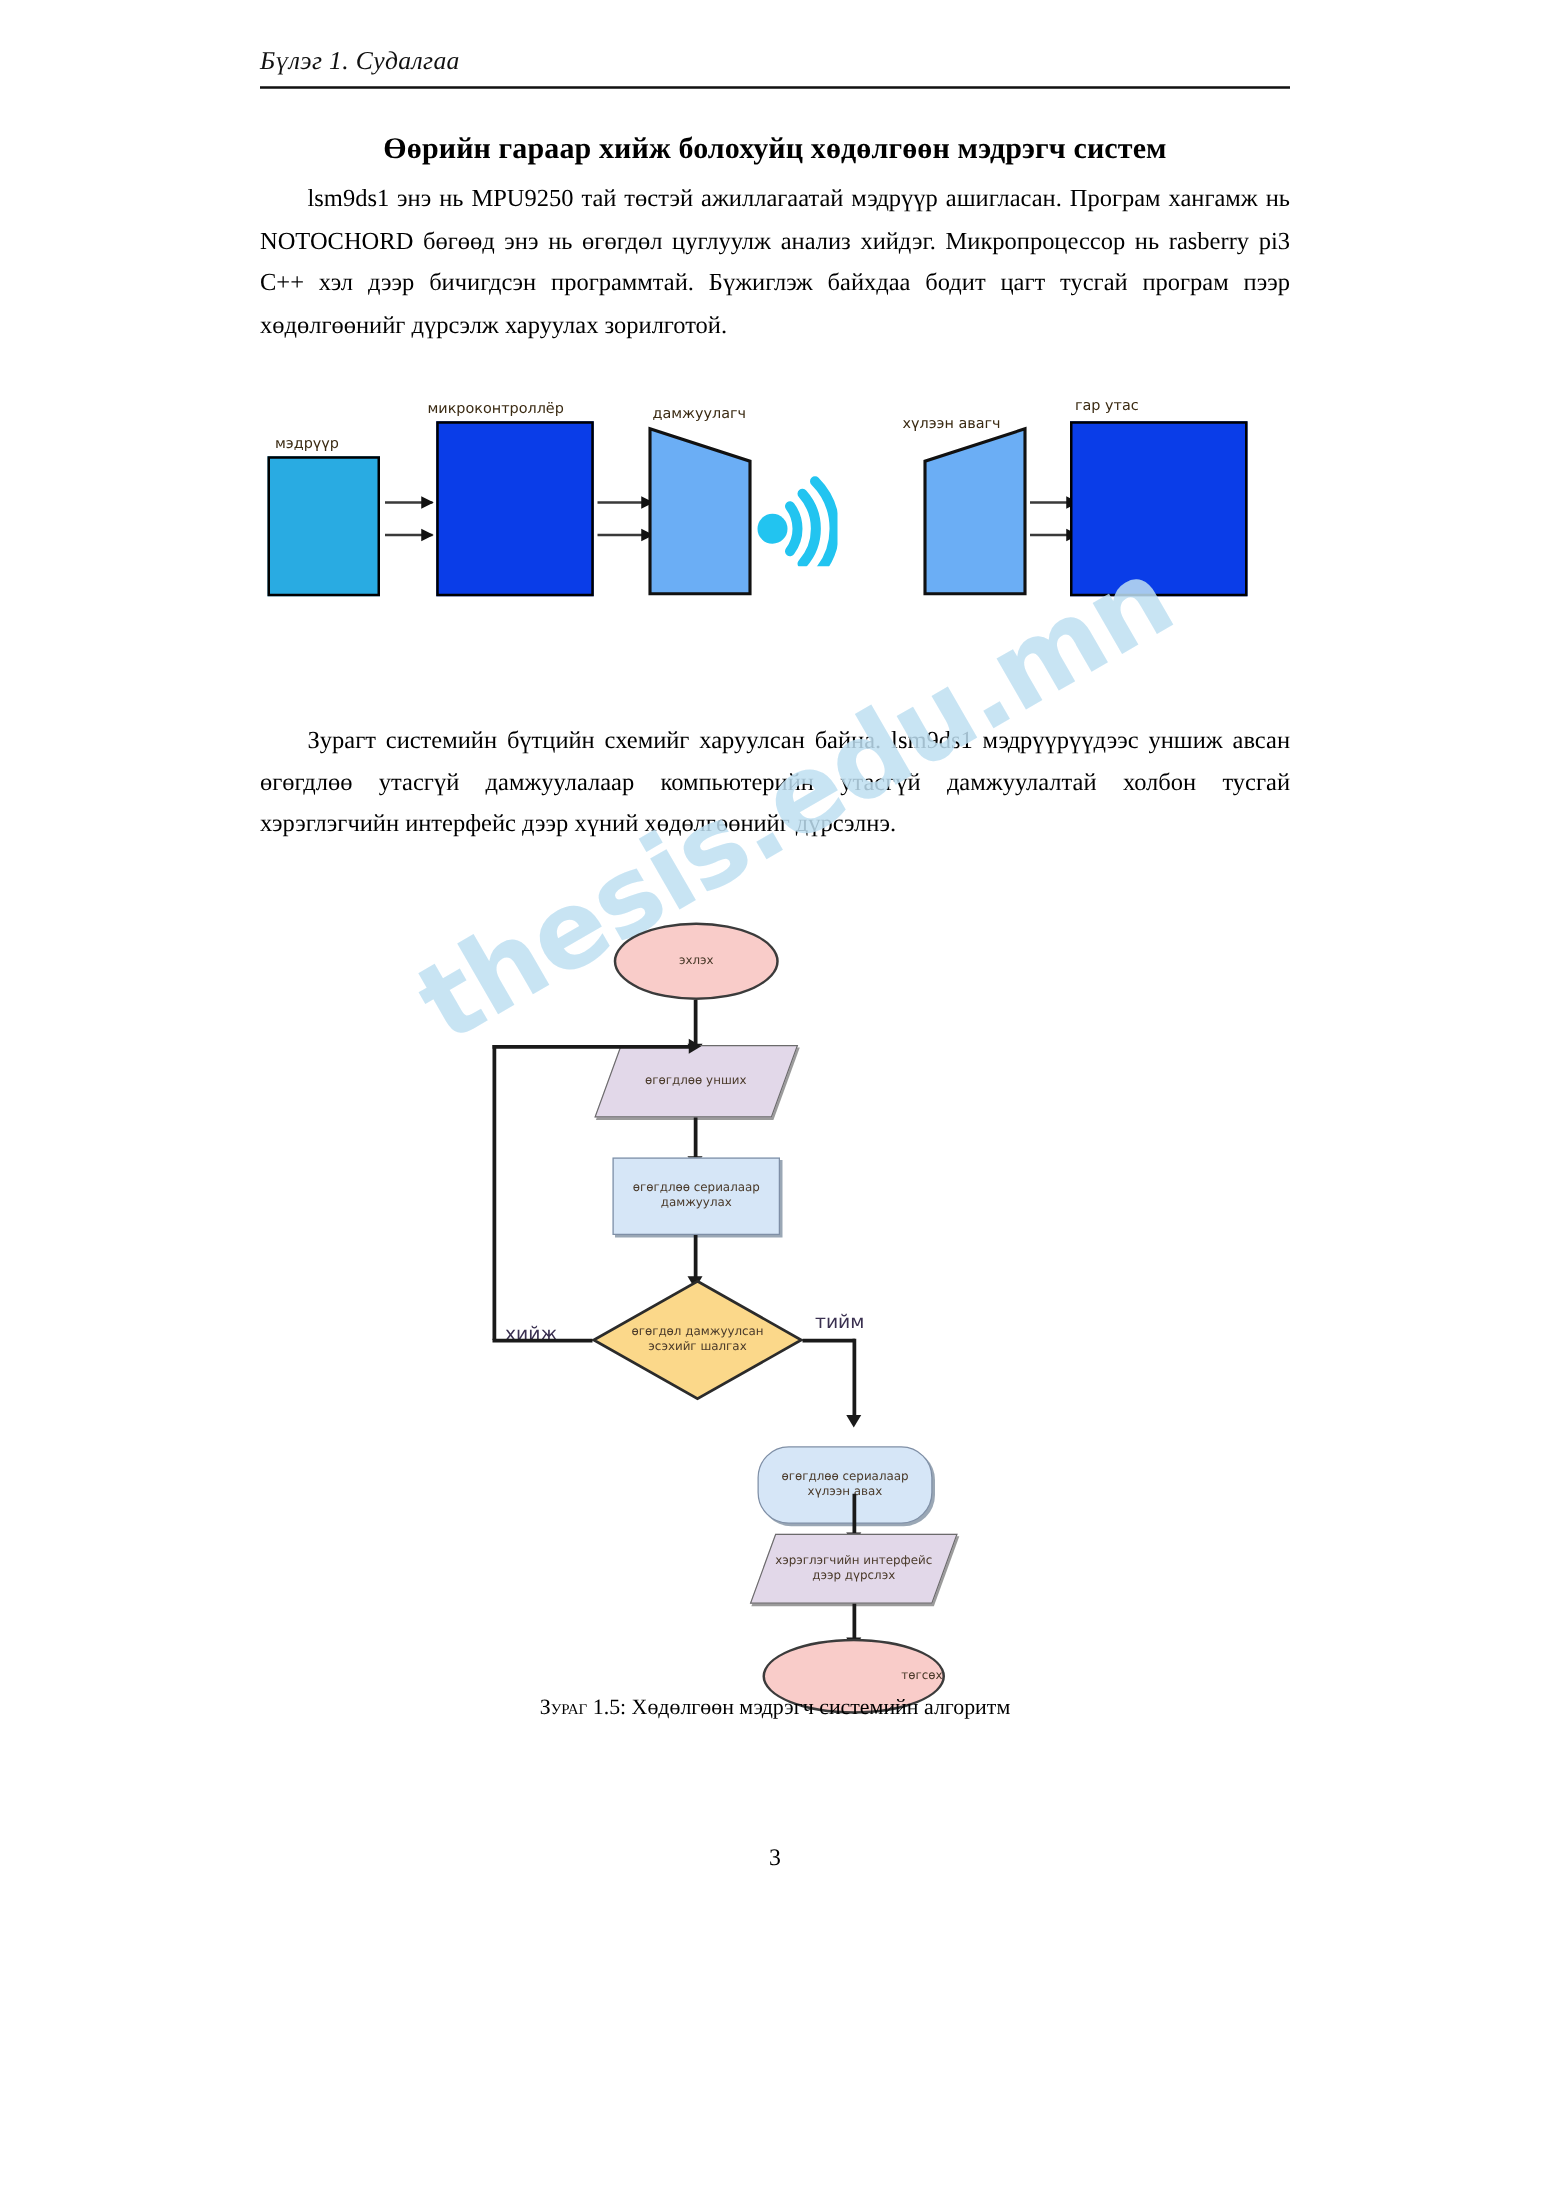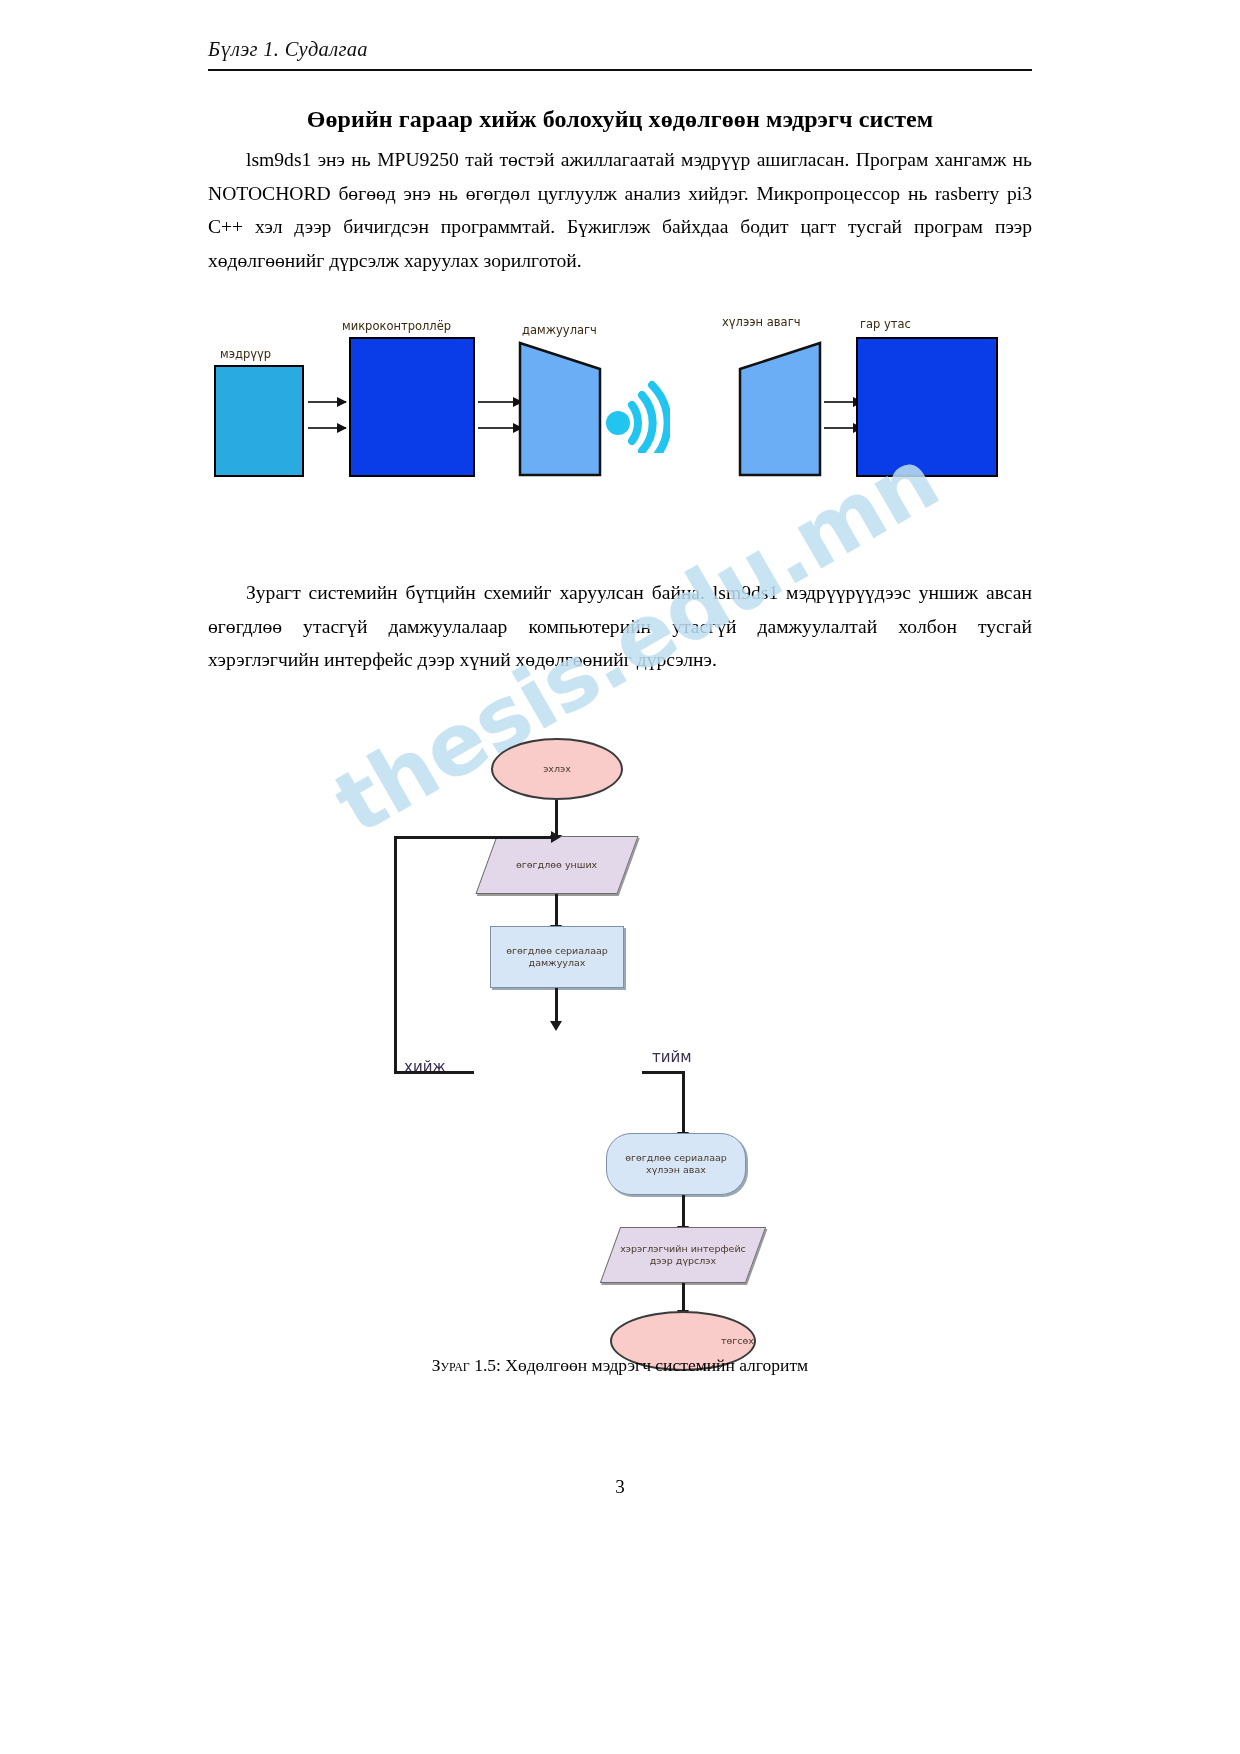--- a/index.html
+++ b/index.html
@@ -88,21 +88,21 @@
       <polygon points="2,2 82,28 82,134 2,134" fill="#6BAEF5" stroke="#111" stroke-width="2.5"></polygon>
     </svg>
 
     <svg style="position:absolute;left:396px;top:62px;" width="66" height="76" viewBox="0 0 66 76">
       <circle cx="14" cy="46" r="12" fill="#22C4F0"></circle>
       <path d="M28 28 A30 30 0 0 1 28 64" fill="none" stroke="#22C4F0" stroke-width="8" stroke-linecap="round"></path>
       <path d="M38 18 A42 42 0 0 1 38 74" fill="none" stroke="#22C4F0" stroke-width="8" stroke-linecap="round"></path>
       <path d="M48 8 A54 54 0 0 1 48 84" fill="none" stroke="#22C4F0" stroke-width="8" stroke-linecap="round"></path>
     </svg>
 
-    <div class="blk-label" style="left:514px;top:0;">хүлээн авагч</div>
+    <div class="blk-label" style="left:514px;top:16px;">хүлээн авагч</div>
     <svg style="position:absolute;left:530px;top:26px;" width="84" height="136" viewBox="0 0 84 136">
       <polygon points="82,2 2,28 2,134 82,134" fill="#6BAEF5" stroke="#111" stroke-width="2.5"></polygon>
     </svg>
 
     <div class="arrow" style="left:616px;top:86px;width:38px;"></div>
     <div class="arrow" style="left:616px;top:112px;width:38px;"></div>
 
     <div class="blk-label" style="left:652px;top:2px;">гар утас</div>
     <div class="blk" style="left:648px;top:22px;width:142px;height:140px;background:#0A3DE8;"></div>
   </div>
@@ -125,31 +125,39 @@
     </div>
 
     <div class="edge edge-v tip-down" style="left:347px;top:174px;height:32px;"></div>
 
     <div class="node proc" style="left:282px;top:206px;width:134px;height:62px;padding:0 8px;">
       <span>өгөгдлөө сериалаар дамжуулах</span>
     </div>
 
     <div class="edge edge-v tip-down" style="left:347px;top:268px;height:34px;"></div>
 
+    <div class="diamond-wrap" style="left:264px;top:302px;width:172px;height:100px;">
+      <svg width="172" height="100" viewBox="0 0 172 100" style="position:absolute;left:0;top:0;">
+        <polygon points="86,3 169,50 86,97 3,50" fill="#fbd88a" stroke="#2b2b2b" stroke-width="2.2"></polygon>
+      </svg>
+      <div class="node" style="left:18px;top:26px;width:136px;height:48px;">
+        <span>өгөгдөл дамжуулсан эсэхийг шалгах</span>
+      </div>
+    </div>
 
     <div class="edge-lbl" style="left:196px;top:338px;">хийж</div>
     <div class="edge edge-h" style="left:186px;top:351px;width:80px;"></div>
     <div class="edge edge-v" style="left:186px;top:116px;height:236px;"></div>
     <div class="edge edge-h tip-right" style="left:186px;top:116px;width:158px;"></div>
 
     <div class="edge-lbl" style="left:444px;top:328px;">тийм</div>
     <div class="edge edge-h" style="left:434px;top:351px;width:42px;"></div>
     <div class="edge edge-v tip-down" style="left:474px;top:351px;height:62px;"></div>
 
-    <div class="node proc" style="left:398px;top:413px;width:140px;height:62px;padding:0 8px;border-radius:25px;">
+    <div class="node proc" style="left:398px;top:437px;width:140px;height:62px;padding:0 8px;border-radius:25px;">
       <span>өгөгдлөө сериалаар хүлээн авах</span>
     </div>
 
     <div class="edge edge-v tip-down" style="left:474px;top:475px;height:32px;"></div>
 
     <div class="node io" style="left:402px;top:507px;width:146px;height:56px;">
       <span>хэрэглэгчийн интерфейс дээр дүрслэх</span>
     </div>
 
     <div class="edge edge-v tip-down" style="left:474px;top:563px;height:28px;"></div>

